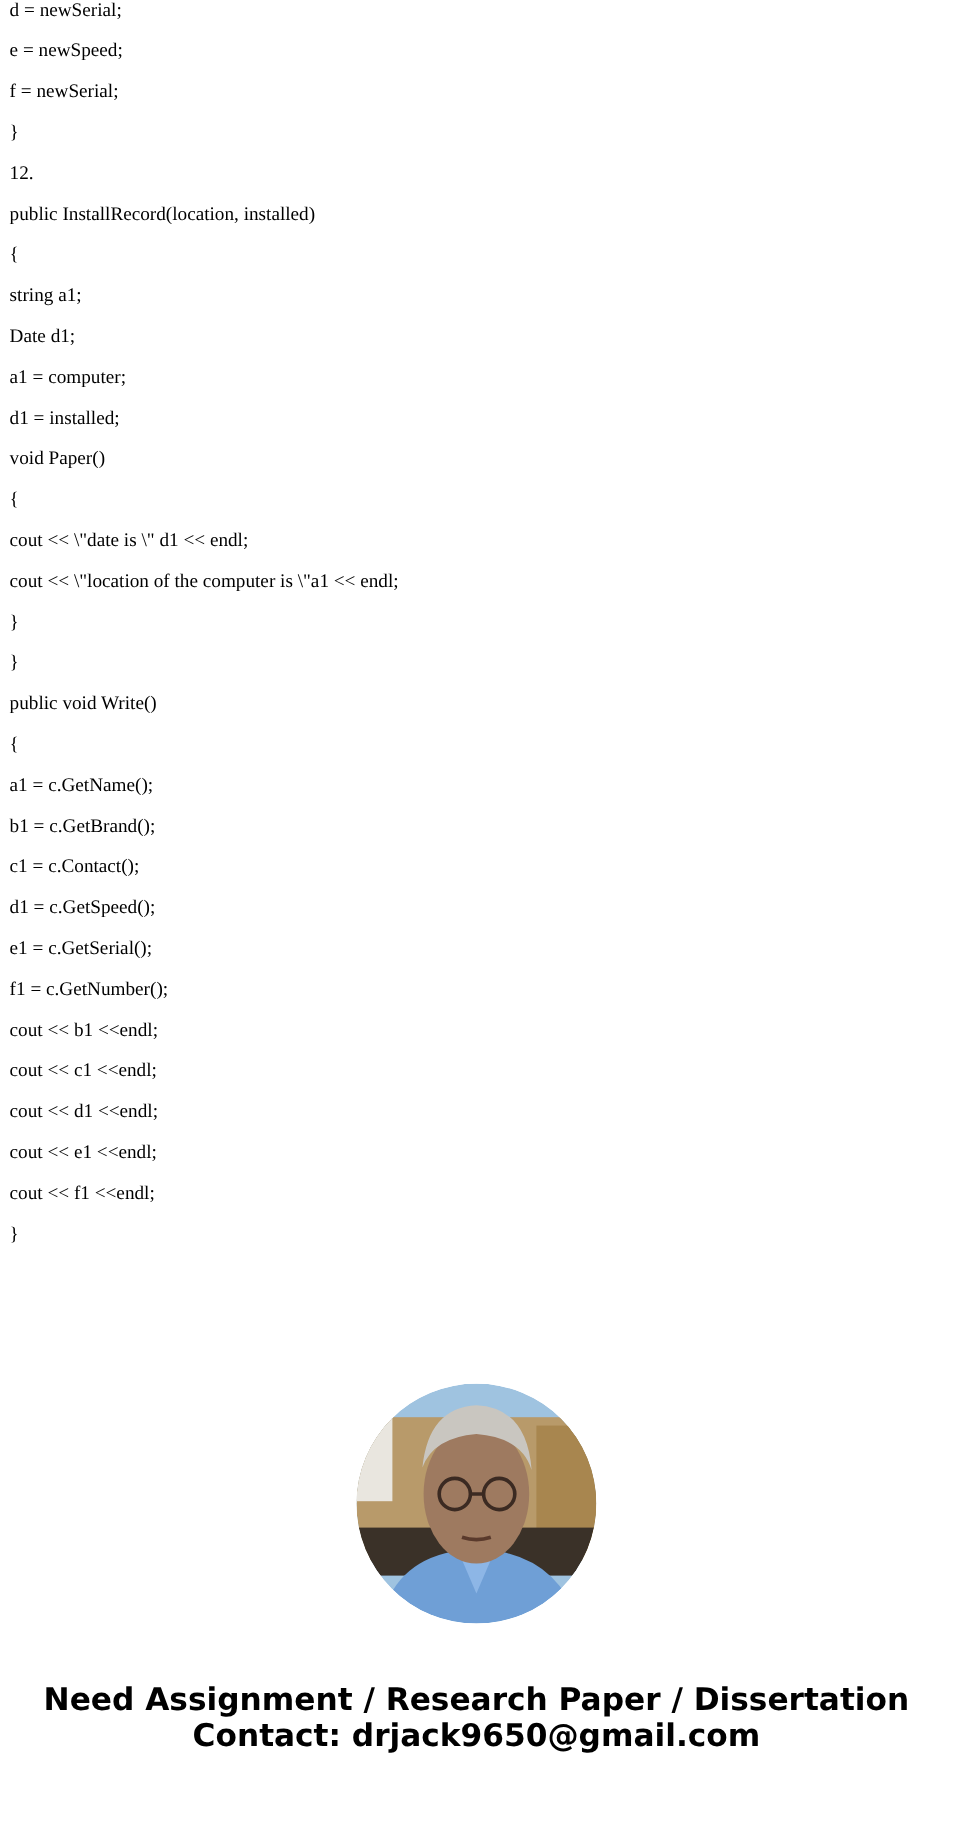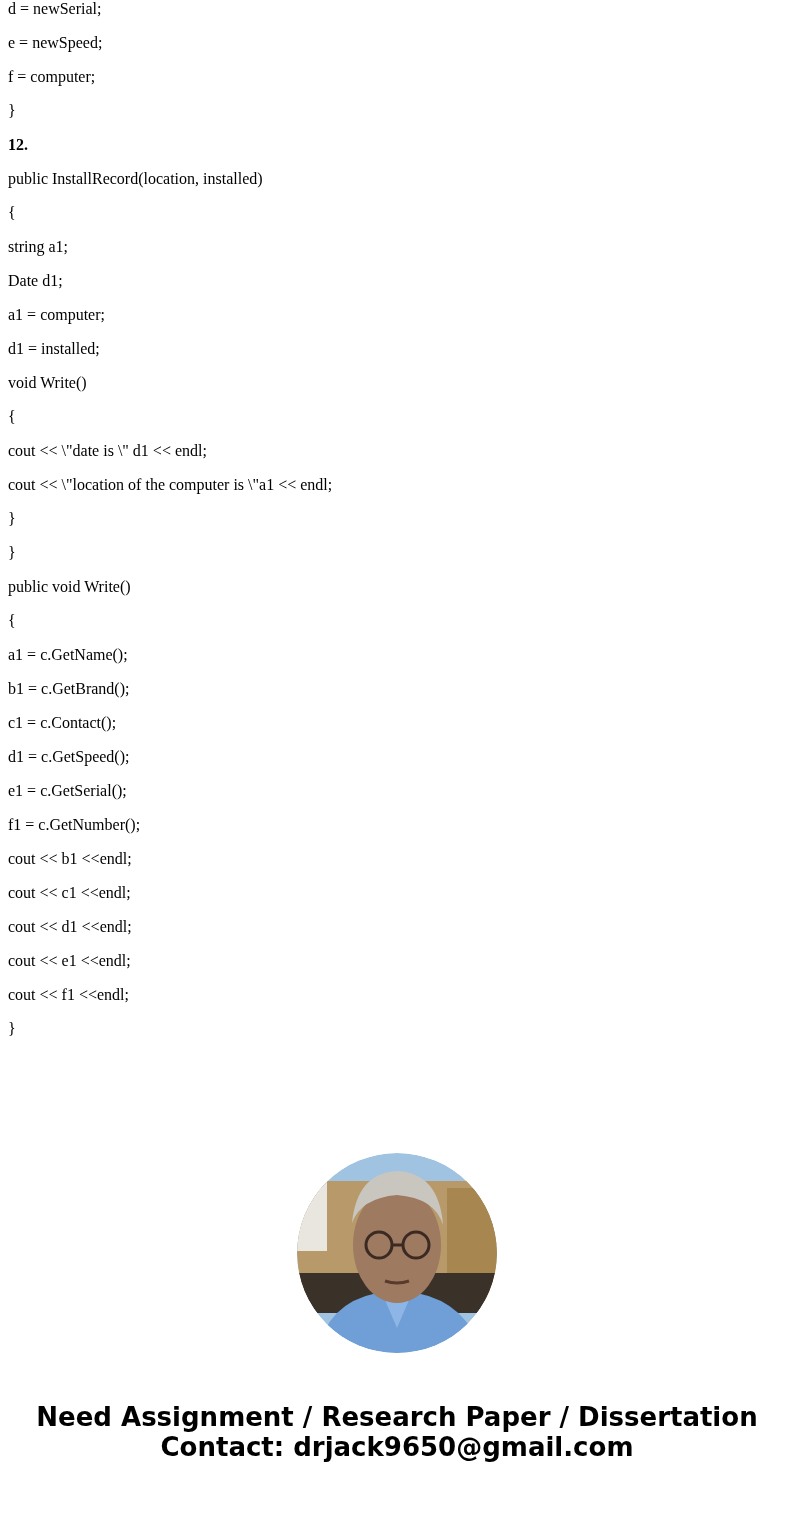--- a/index.html
+++ b/index.html
@@ -1,38 +1,38 @@
 <!DOCTYPE html>
 <html><head>
 <meta charset="utf-8">
 <style>
   html, body { margin: 0; padding: 0; background: #ffffff; }
   body { width: 794px; height: 1523px; position: relative; overflow: hidden; color: #000; }
   .doc { position: absolute; left: 8px; top: -8px; width: 780px; font-family: "Liberation Serif", serif; font-size: 16px; }
   .line { height: 34px; line-height: 34px; white-space: pre; }
-  .line.bold { font-weight: bold; }
+  .line.bold { font-weight: normal; }
   .avatar-wrap { position: absolute; left: 297px; top: 1153px; width: 200px; height: 200px; border-radius: 50%; overflow: hidden; }
   .promo { position: absolute; left: 0; top: 1402px; width: 794px; text-align: center; font-family: "DejaVu Sans", sans-serif; font-weight: bold; font-size: 26px; line-height: 30px; color: #000; }
 </style>
 </head>
 <body>
 
 <div class="doc" id="doc">
     <div class="line">d = newSerial;</div>
     <div class="line">e = newSpeed;</div>
-    <div class="line">f = computer;</div>
+    <div class="line">f = newSerial;</div>
     <div class="line">}</div>
     <div class="line bold">12.</div>
     <div class="line">public InstallRecord(location, installed)</div>
     <div class="line">{</div>
     <div class="line">string a1;</div>
     <div class="line">Date d1;</div>
     <div class="line">a1 = computer;</div>
     <div class="line">d1 = installed;</div>
-    <div class="line">void Write()</div>
+    <div class="line">void Paper()</div>
     <div class="line">{</div>
     <div class="line">cout &lt;&lt; \"date is \" d1 &lt;&lt; endl;</div>
     <div class="line">cout &lt;&lt; \"location of the computer is \"a1 &lt;&lt; endl;</div>
     <div class="line">}</div>
     <div class="line">}</div>
     <div class="line">public void Write()</div>
     <div class="line">{</div>
     <div class="line">a1 = c.GetName();</div>
     <div class="line">b1 = c.GetBrand();</div>
     <div class="line">c1 = c.Contact();</div>

